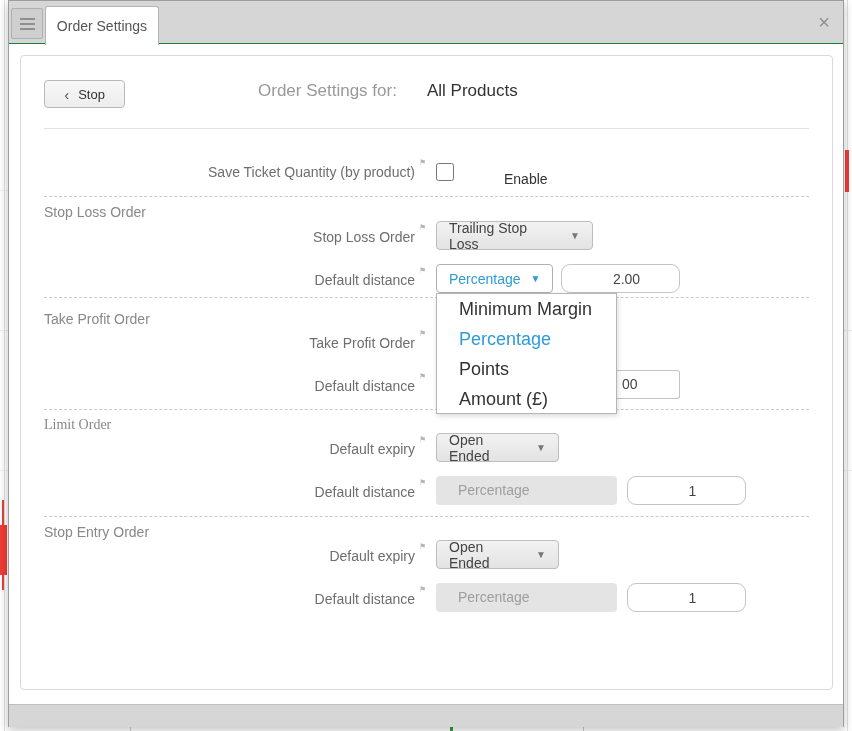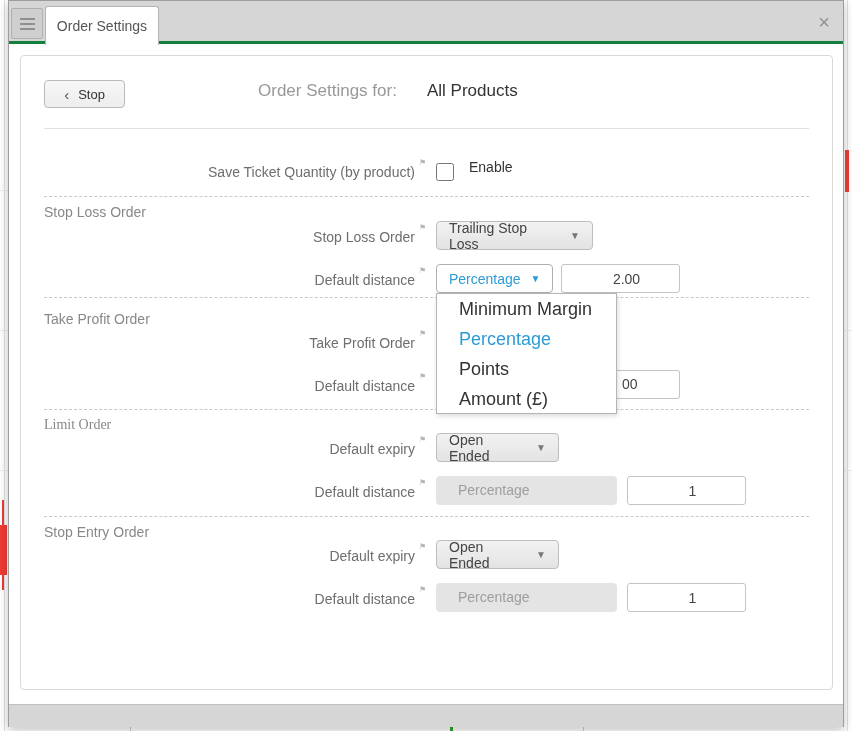--- a/index.html
+++ b/index.html
@@ -19,21 +19,21 @@
   .bottom-gray-v { position:absolute; background:#cccccc; }
 
   
   .dialog {
     position:absolute; left:8px; top:0; width:836px; height:727px;
     background:#ffffff; border:1px solid #9d9d9d;
     box-shadow:0 3px 10px rgba(0,0,0,.25);
   }
   .tabbar {
     position:absolute; left:0; top:0; right:0; height:43px;
-    background:#d6d6d6; border-bottom:3px solid #15803d;
+    background:#d6d6d6; border-bottom:1px solid #15803d;
   }
   .hamburger-btn {
     position:absolute; left:2px; top:7px; width:32px; height:31px;
     background:#cfcfcf; border:1px solid #b0b0b0; border-radius:2px;
     display:flex; flex-direction:column; justify-content:center; align-items:center; gap:3px;
     cursor:pointer;
   }
   .hamburger-btn i { display:block; width:15px; height:2px; background:#8f8f8f; }
   .tab {
     position:absolute; left:36px; top:5px; width:114px; height:39px;
@@ -89,21 +89,21 @@
     padding:12px 12px; font-size:14px; color:#444; cursor:pointer;
   }
   .dd-btn .arrow { font-size:10px; color:#777; margin-left:10px; }
 
   .dd-btn.open {
     background:#ffffff; border-color:#b0b0b0; color:#2e9bd6;
   }
   .dd-btn.open .arrow { color:#2e9bd6; }
 
   .text-input {
-    position:absolute; height:29px; border:1px solid #c4c4c4; border-radius:3px;
+    position:absolute; height:29px; border:1px solid #c4c4c4; border-radius:9px;
     text-align:center; font-size:14px; color:#444; background:#fff;
     font-family:"Liberation Sans", sans-serif;
     padding-left:12px;
   }
   .partial-input {
     position:absolute; height:29px; background:#fff;
     border:1px solid #c4c4c4; border-left:none; border-radius:0 3px 3px 0;
     font-size:14px; color:#444; line-height:27px; padding-left:5px;
   }
   .disabled-field {
@@ -164,21 +164,21 @@
   <span class="chev">‹</span>
   <span>Stop</span>
 </div>
 <div class="page-title-prefix">Order Settings for:</div>
 <div class="page-title-value">All Products</div>
 <div class="solid-sep" style="top:128px;"></div>
 
 <div class="row-label" style="top:164px;">Save Ticket Quantity (by product)</div>
 <span class="flag" style="left:419px;top:159px;">⚑</span>
 <input type="checkbox" class="enable-check" style="top: 163px;">
-<div class="enable-label" style="top:159px;">Enable</div>
+<div class="enable-label" style="top:171px;margin-left:35px;">Enable</div>
 <div class="dashed-sep" style="top:196px;"></div>
 
 <div class="section-title" style="top:204px;">Stop Loss Order</div>
 <div class="row-label" style="top:229px;">Stop Loss Order</div>
 <span class="flag" style="left:419px;top:224px;">⚑</span>
 <div class="dd-btn" style="left:436px;top:221px;width:157px;">
   <span>Trailing Stop Loss</span>
   <span class="arrow">▼</span>
 </div>
 <div class="row-label" style="top:272px;">Default distance</div>

